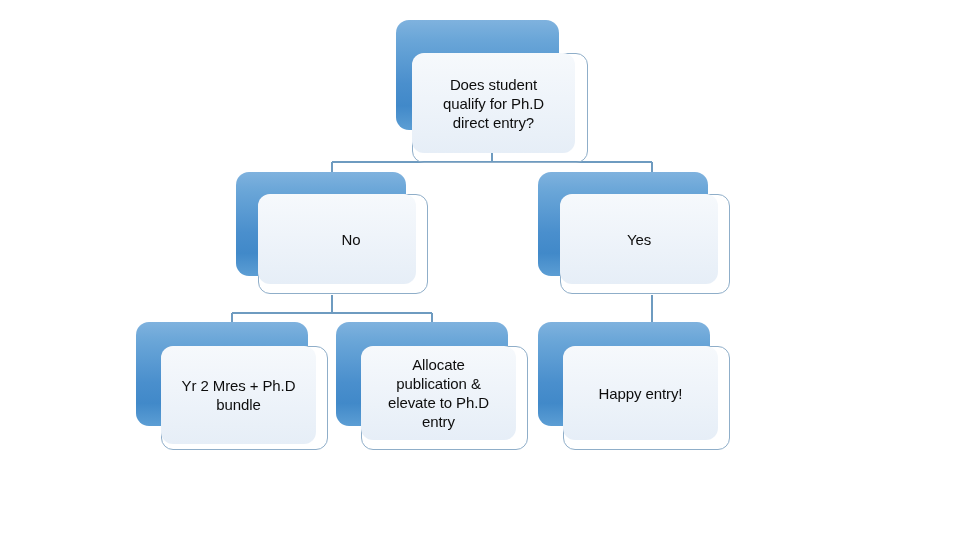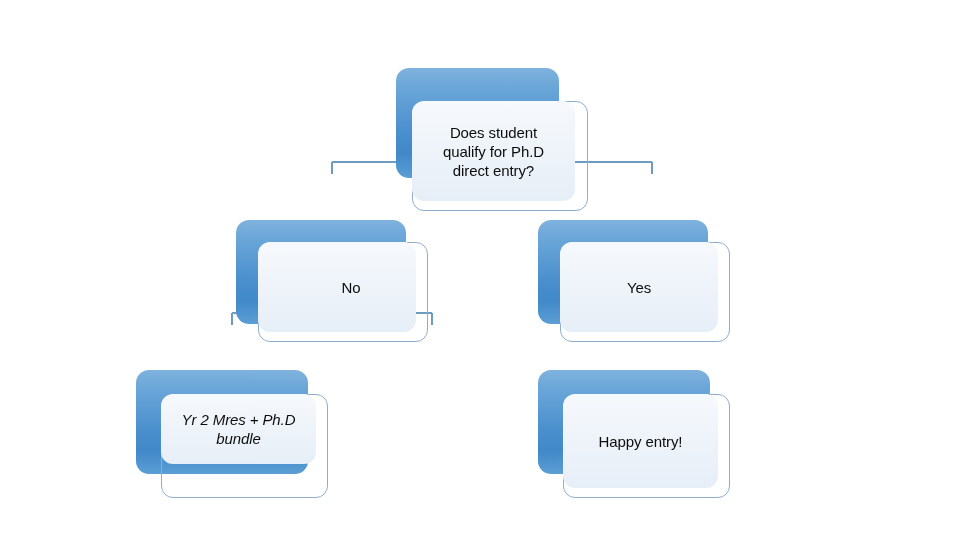--- a/index.html
+++ b/index.html
@@ -25,21 +25,20 @@
     left: 0;
     top: 0;
     width: 960px;
     height: 540px;
     pointer-events: none;
   }
 
   
   .node {
     position: absolute;
-    margin-top: 48px;
   }
   
   .node .blue {
     position: absolute;
     left: 0;
     top: 0;
     border-radius: 13px;
     background: linear-gradient(180deg,
                 #7fb2de 0%,
                 #6aa6d8 18%,
@@ -126,26 +125,36 @@
     <div class="blue" style="width:170px; height:104px;"></div>
     <div class="outline" style="left:22px; top:22px; width:170px; height:100px;"></div>
     <div class="panel" style="left:22px; top:22px; width:158px; height:90px;">
       <span class="label">Yes</span>
     </div>
   </div>
 
   <div class="node" style="left:136px; top:322px; width:196px; height:132px;">
     <div class="blue" style="width:172px; height:104px;"></div>
     <div class="outline" style="left:25px; top:24px; width:167px; height:104px;"></div>
-    <div class="panel" style="left:25px; top:24px; width:155px; height:70px;font-style:italic;">
+    <div class="panel" style="left:25px; top:24px; width:155px; height:98px;">
       <span class="label">Yr 2 Mres + Ph.D
 bundle</span>
     </div>
   </div>
 
+  <div class="node" style="left:336px; top:322px; width:196px; height:132px;">
+    <div class="blue" style="width:172px; height:104px;"></div>
+    <div class="outline" style="left:25px; top:24px; width:167px; height:104px;"></div>
+    <div class="panel" style="left:25px; top:24px; width:155px; height:94px;">
+      <span class="label">Allocate
+publication &amp;
+elevate to Ph.D
+entry</span>
+    </div>
+  </div>
 
   <div class="node" style="left:538px; top:322px; width:196px; height:132px;">
     <div class="blue" style="width:172px; height:104px;"></div>
     <div class="outline" style="left:25px; top:24px; width:167px; height:104px;"></div>
     <div class="panel" style="left:25px; top:24px; width:155px; height:94px;">
       <span class="label">Happy entry!</span>
     </div>
   </div>
 
 </div>

